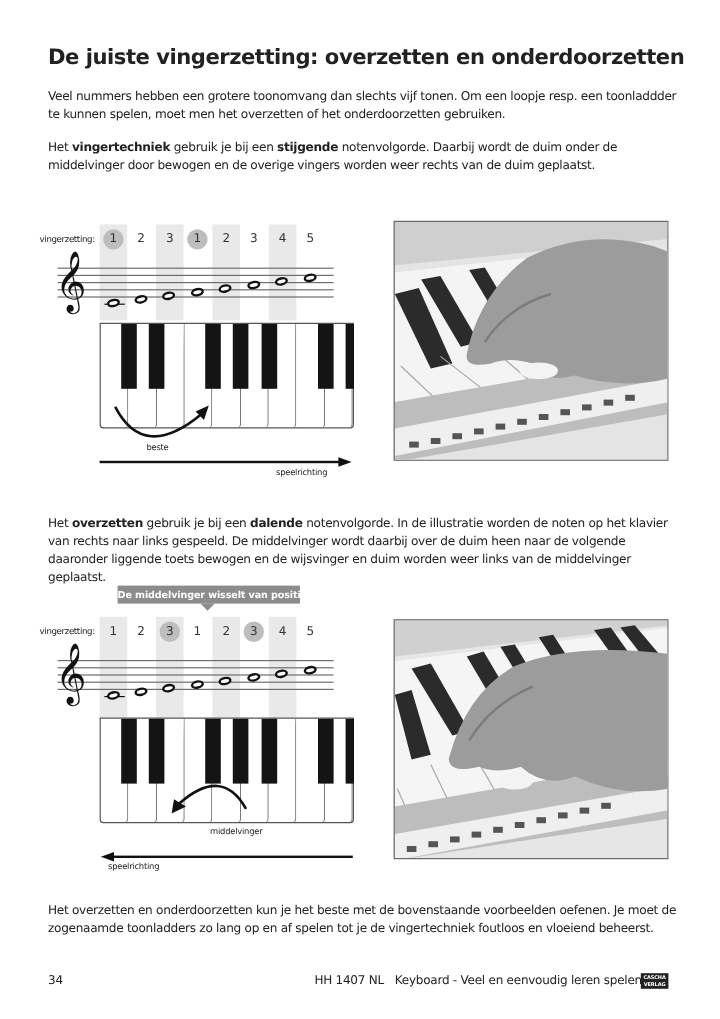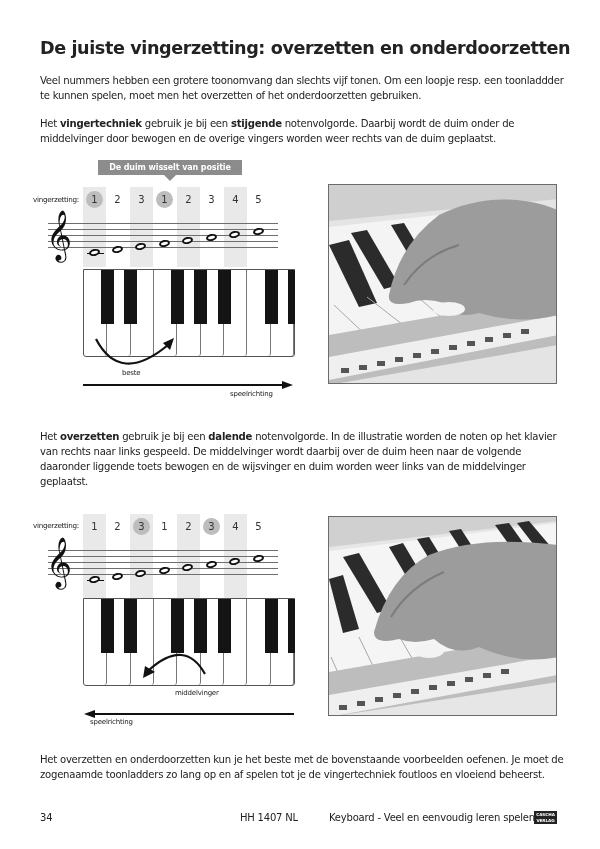--- a/index.html
+++ b/index.html
@@ -65,21 +65,20 @@
 </head>
 <body>
 
 <h1 class="title">De juiste vingerzetting: overzetten en onderdoorzetten</h1>
 
 <p class="para" style="top:73px;">Veel nummers hebben een grotere toonomvang dan slechts vijf tonen. Om een loopje resp. een toonladdder te kunnen spelen, moet men het overzetten of het onderdoorzetten gebruiken.</p>
 
 <p class="para" style="top:116px;"><span>Het </span><b>vingertechniek</b><span> gebruik je bij een </span><b>stijgende</b><span> notenvolgorde. Daarbij wordt de duim onder de middelvinger door bewogen en de overige vingers worden weer rechts van de duim geplaatst.</span></p>
 
 <div class="diagram" style="top:155px;">
-  <div class="banner" style="left:68px; width:144px; top:5px; --tip:72px;">De duim wisselt van positie</div>
 
   <div class="colshade" style="left:53px; top:32px; height:80px;"></div>
   <div class="colshade" style="left:100px; top:32px; height:80px;"></div>
   <div class="colshade" style="left:147px; top:32px; height:80px;"></div>
   <div class="colshade" style="left:194px; top:32px; height:80px;"></div>
   <div class="fing-label" style="left:3px; top:40px;">vingerzetting:</div>
   <div class="finger hl" style="left:56px; top:36px;">1</div>
   <div class="finger" style="left:79px; top:36px;">2</div>
   <div class="finger" style="left:103px; top:36px;">3</div>
   <div class="finger hl" style="left:126px; top:36px;">1</div>
@@ -166,20 +165,21 @@
     </g>
     <path d="M60 110 Q 70 60 110 30 Q 160 5 215 20 L 229 25 L 229 130 Q 190 140 150 128 Q 125 135 115 118 Q 95 112 80 118 Q 58 122 60 110 Z" fill="#9c9c9c"></path>
     <path d="M75 100 Q 95 70 130 60" stroke="#7c7c7c" stroke-width="2" fill="none"></path>
     <ellipse cx="120" cy="124" rx="16" ry="7" fill="#f3f3f3"></ellipse>
   </svg>
 </div>
 
 <p class="para" style="top:429px;"><span>Het </span><b>overzetten</b><span> gebruik je bij een </span><b>dalende</b><span> notenvolgorde. In de illustratie worden de noten op het klavier van rechts naar links gespeeld. De middelvinger wordt daarbij over de duim heen naar de volgende daaronder liggende toets bewogen en de wijsvinger en duim worden weer links van de middelvinger geplaatst.</span></p>
 
 <div class="diagram" style="top:484px;">
+  <div class="banner" style="left:68px; width:152px; top:4px; --tip:75px;">De middelvinger wisselt van positie</div>
   <div class="colshade" style="left:53px; top:30px; height:84px;"></div>
   <div class="colshade" style="left:100px; top:30px; height:84px;"></div>
   <div class="colshade" style="left:147px; top:30px; height:84px;"></div>
   <div class="colshade" style="left:194px; top:30px; height:84px;"></div>
   <div class="fing-label" style="left:3px; top:37px;">vingerzetting:</div>
   <div class="finger" style="left:56px; top:34px;">1</div>
   <div class="finger" style="left:79px; top:34px;">2</div>
   <div class="finger hl" style="left:103px; top:34px;">3</div>
   <div class="finger" style="left:126px; top:34px;">1</div>
   <div class="finger" style="left:150px; top:34px;">2</div>
@@ -265,18 +265,18 @@
     </g>
     <path d="M45 115 Q 60 60 100 38 Q 150 18 229 28 L 229 140 Q 190 148 150 130 Q 125 140 105 122 Q 85 128 70 122 Q 45 128 45 115 Z" fill="#9c9c9c"></path>
     <path d="M62 100 Q 80 70 115 55" stroke="#7c7c7c" stroke-width="2" fill="none"></path>
     <ellipse cx="100" cy="134" rx="15" ry="7" fill="#f3f3f3"></ellipse>
   </svg>
 </div>
 
 <p class="para" style="top:752px;">Het overzetten en onderdoorzetten kun je het beste met de bovenstaande voorbeelden oefenen. Je moet de zogenaamde toonladders zo lang op en af spelen tot je de vingertechniek foutloos en vloeiend beheerst.</p>
 
 <div class="footer pg">34</div>
-<div class="footer" style="left:240px;">HH 1407 NL</div>
+<div class="footer" style="left:262px;">HH 1407 NL</div>
 <div class="footer" style="left:329px;">Keyboard - Veel en eenvoudig leren spelen</div>
 <div class="logo">
   <div>CASCHA</div>
   <div>VERLAG</div>
 </div>
 
 </body></html>

